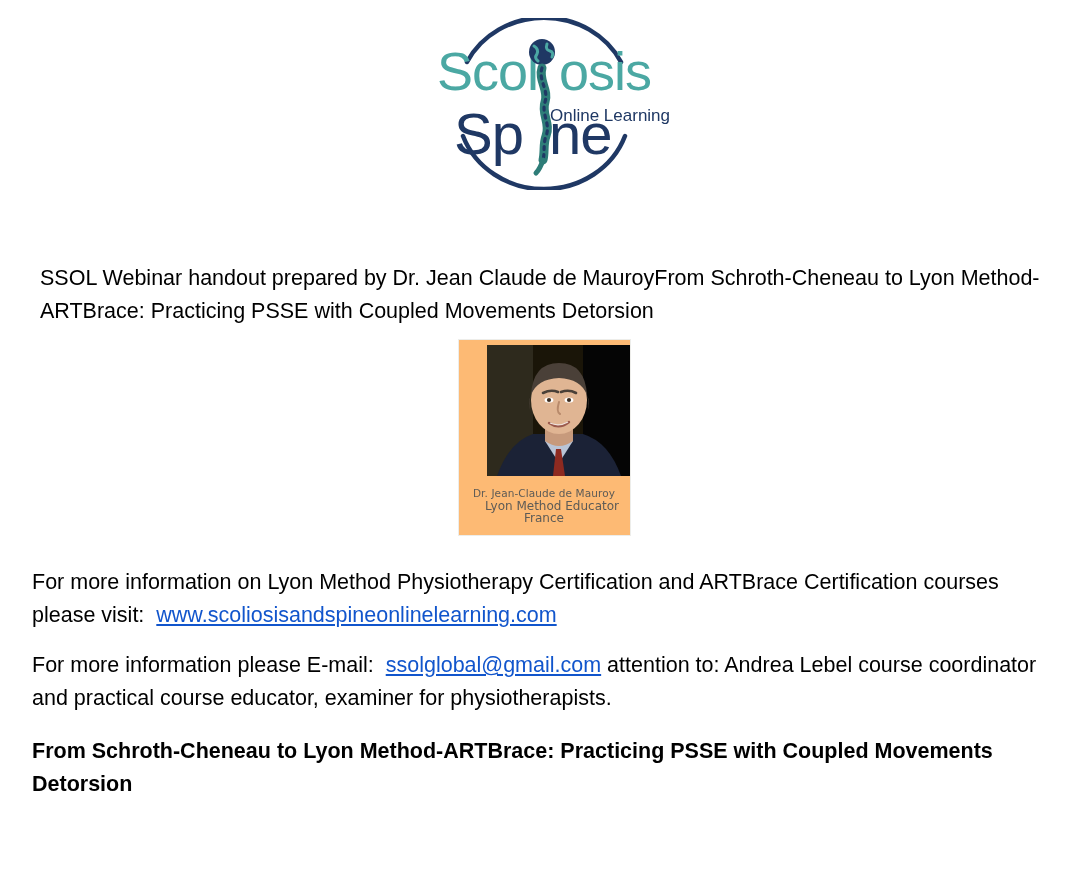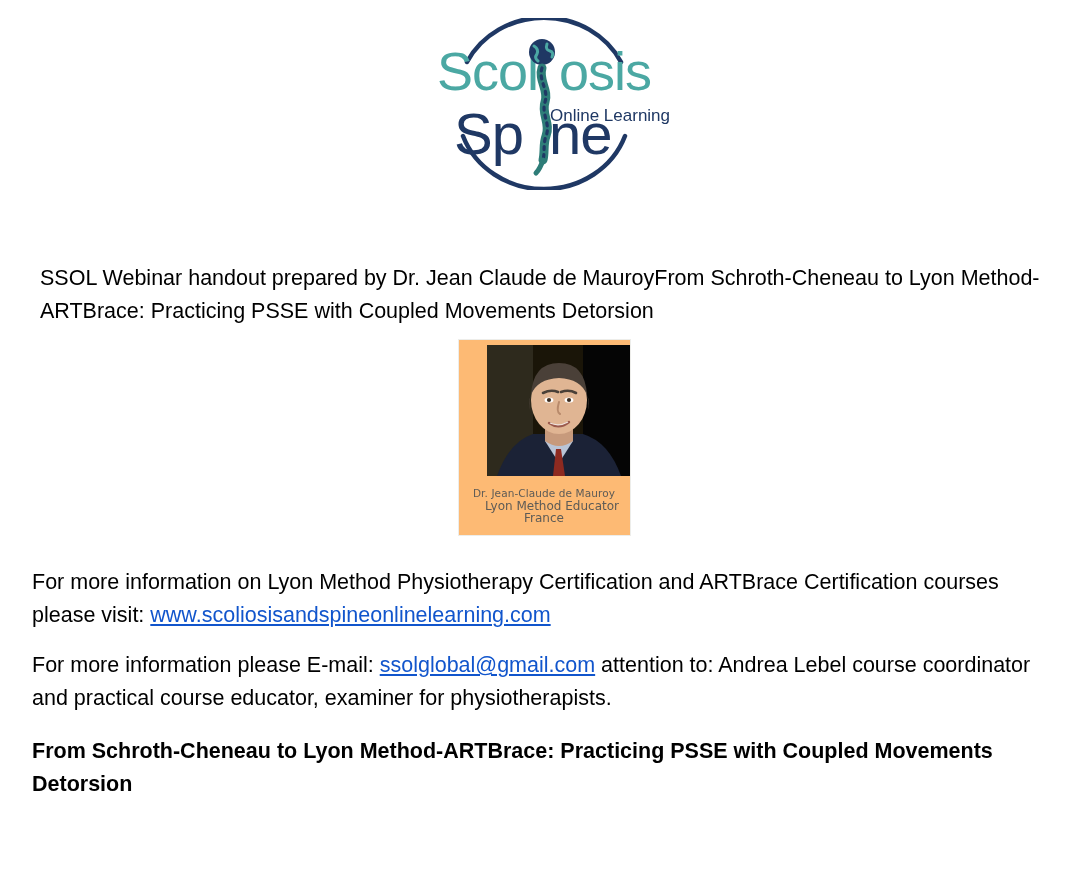--- a/index.html
+++ b/index.html
@@ -121,20 +121,21 @@
   .body-text p {
     margin: 0 0 17px 0;
   }
   .body-text p.last {
     margin-bottom: 20px;
   }
   a.link {
     color: #1155cc;
     text-decoration: underline;
     text-underline-offset: 2px;
+    margin-left: 6px;
   }
   .heading-bold {
     font-weight: bold;
     font-size: 21.5px;
     line-height: 33px;
     margin: 0;
   }
 </style>
 </head>
 <body>

